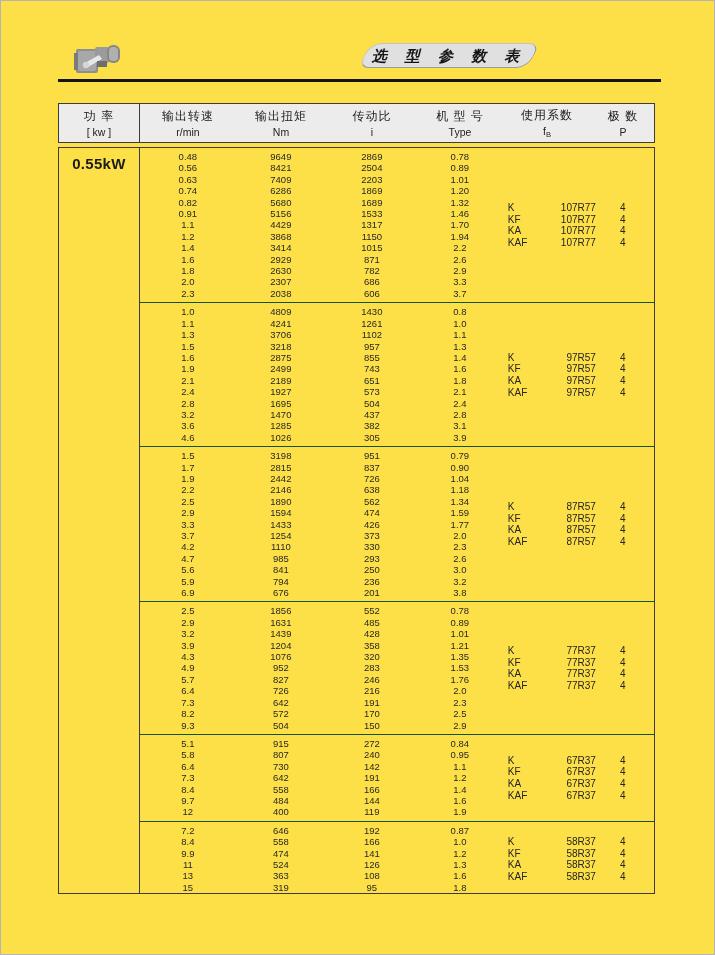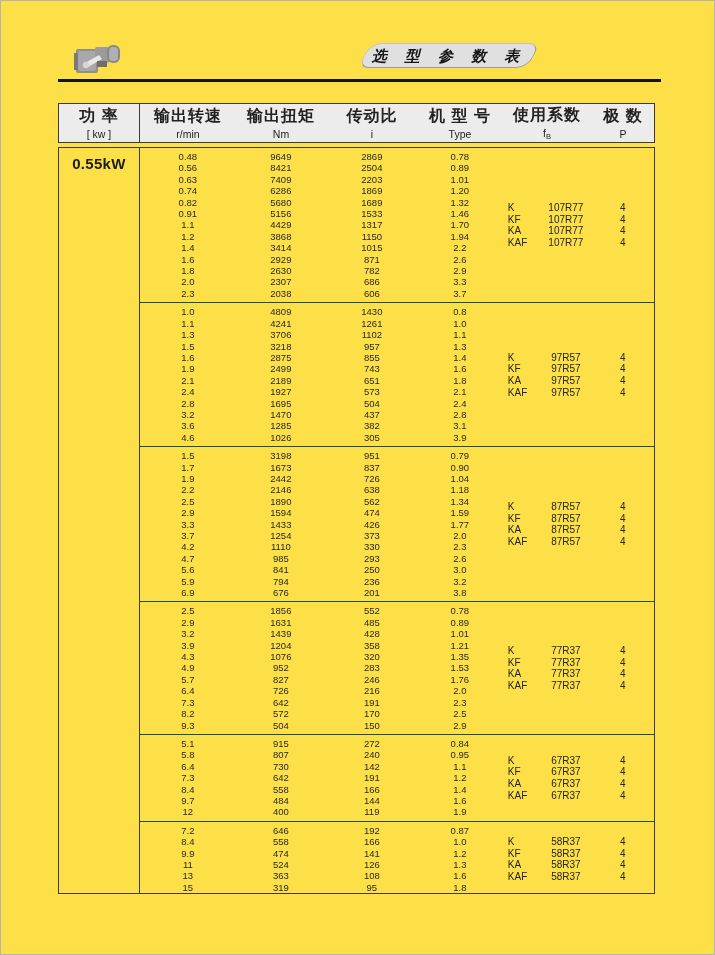--- a/index.html
+++ b/index.html
@@ -26,21 +26,21 @@
   }
   .header-rule { position:absolute; left:57px; top:78px; width:603px; height:3px; background:#141414; }
 
   
   .thead {
     position:absolute; left:57px; top:102px; width:597px; height:40px;
     background:#ececec; border:1px solid #3c3c3c;
     display:grid; grid-template-columns:81px 96px 90px 92px 84px 90px 62px;
   }
   .th { display:flex; flex-direction:column; justify-content:center; align-items:center; gap:1px; }
-  .th .cn { font-size:16px; font-weight:bold; letter-spacing:1px; color:#222; }
+  .th .cn { font-size:12px; font-weight:normal; letter-spacing:1px; color:#222; }
   .th .unit { font-size:10.5px; color:#222;text-align:right; }
   .th.power-h { border-right:1px solid #3c3c3c; }
   .sub-b { font-size:7.5px; vertical-align:-2px; }
 
   
   .tbody {
     position:absolute; left:57px; top:146px; width:597px; height:747px;
     border:1px solid #3c3c3c; display:flex; overflow:hidden;
   }
   .power-col { width:81px; border-right:1px solid #3c3c3c; text-align:center; }
@@ -49,21 +49,21 @@
 
   .group { position:relative; padding:3px 0; }
   .group.sep { border-top:1px solid #14532d; }
   .row { display:grid; grid-template-columns:96px 90px 92px 84px; }
   .cell { font-size:9.5px; line-height:11.4px; text-align:center; color:#272727; }
 
   .models { position:absolute; left:368px; top:50%; transform:translateY(-50%); width:142px; }
   .model-line { display:grid; grid-template-columns:28px 60px 54px; }
   .model-line span { font-size:10px; line-height:11.6px; color:#232323; }
   .model-line .prefix { text-align:left; }
-  .model-line .code { text-align:center; }
+  .model-line .code { text-align:right; }
   .model-line .poles { text-align:center; }
 </style>
 </head>
 <body>
 
 <div class="page">
 
   <svg class="photo" viewBox="0 0 50 40">
     <rect x="3" y="10" width="22" height="24" rx="2" fill="#8f8f8f"></rect>
     <rect x="5" y="12" width="18" height="20" rx="2" fill="#a8a8a8"></rect>
@@ -324,21 +324,21 @@
         <div class="group sep">
           <div class="rows">
             <div class="row">
               <span class="cell">1.5</span>
               <span class="cell">3198</span>
               <span class="cell">951</span>
               <span class="cell">0.79</span>
             </div>
             <div class="row">
               <span class="cell">1.7</span>
-              <span class="cell">1673</span>
+              <span class="cell">2815</span>
               <span class="cell">837</span>
               <span class="cell">0.90</span>
             </div>
             <div class="row">
               <span class="cell">1.9</span>
               <span class="cell">2442</span>
               <span class="cell">726</span>
               <span class="cell">1.04</span>
             </div>
             <div class="row">

